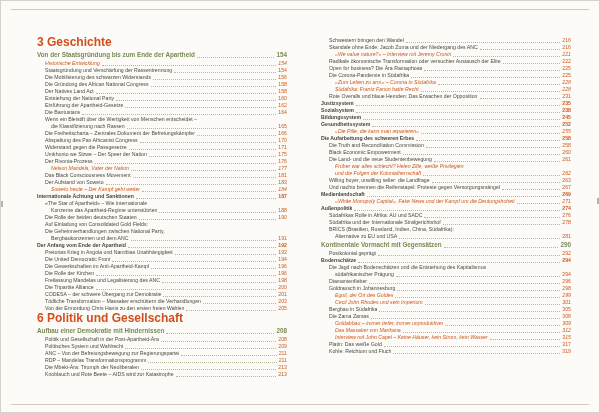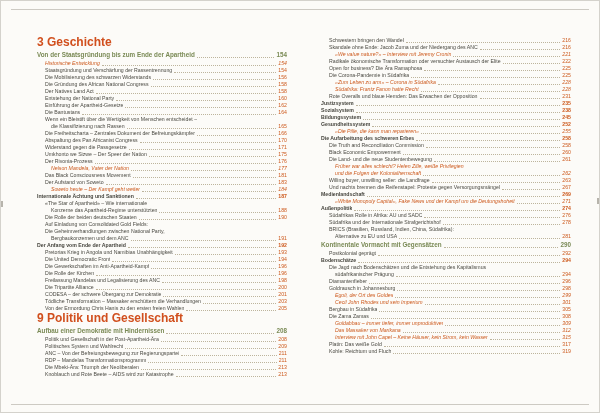--- a/index.html
+++ b/index.html
@@ -245,21 +245,21 @@
           <span class="lab">Tödliche Transformation – Massaker erschüttern die Verhandlungen</span>
           <span class="dots"></span>
           <span class="pg">203</span>
         </div>
         <div class="row entry ind1">
           <span class="lab">Von der Ermordung Chris Hanis zu den ersten freien Wahlen</span>
           <span class="dots"></span>
           <span class="pg">205</span>
         </div>
         <div class="row chapter">
-          <span class="lab">9 Politik und Gesellschaft</span>
+          <span class="lab">6 Politik und Gesellschaft</span>
         </div>
         <div class="row section">
           <span class="lab">Aufbau einer Demokratie mit Hindernissen</span>
           <span class="dots"></span>
           <span class="pg">208</span>
         </div>
         <div class="row entry ind1">
           <span class="lab">Politik und Gesellschaft in der Post-Apartheid-Ära</span>
           <span class="dots"></span>
           <span class="pg">208</span>

